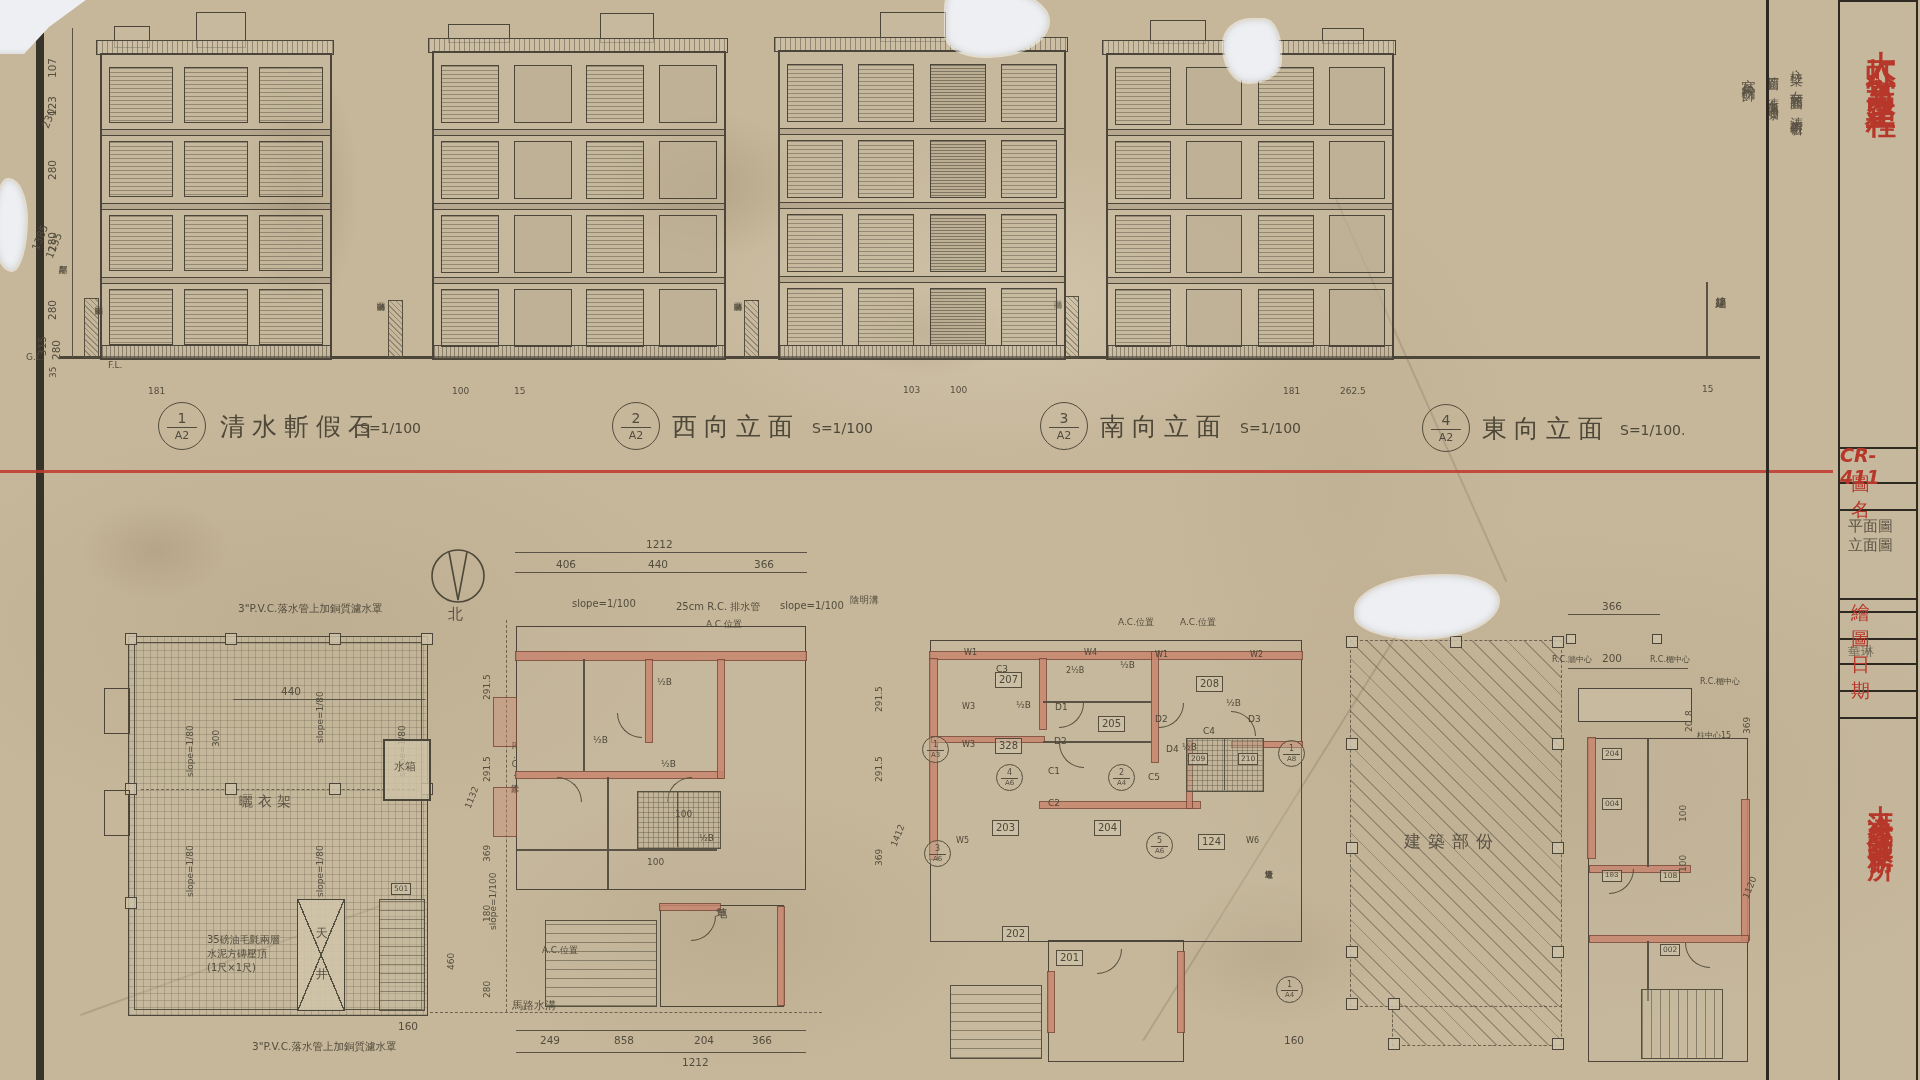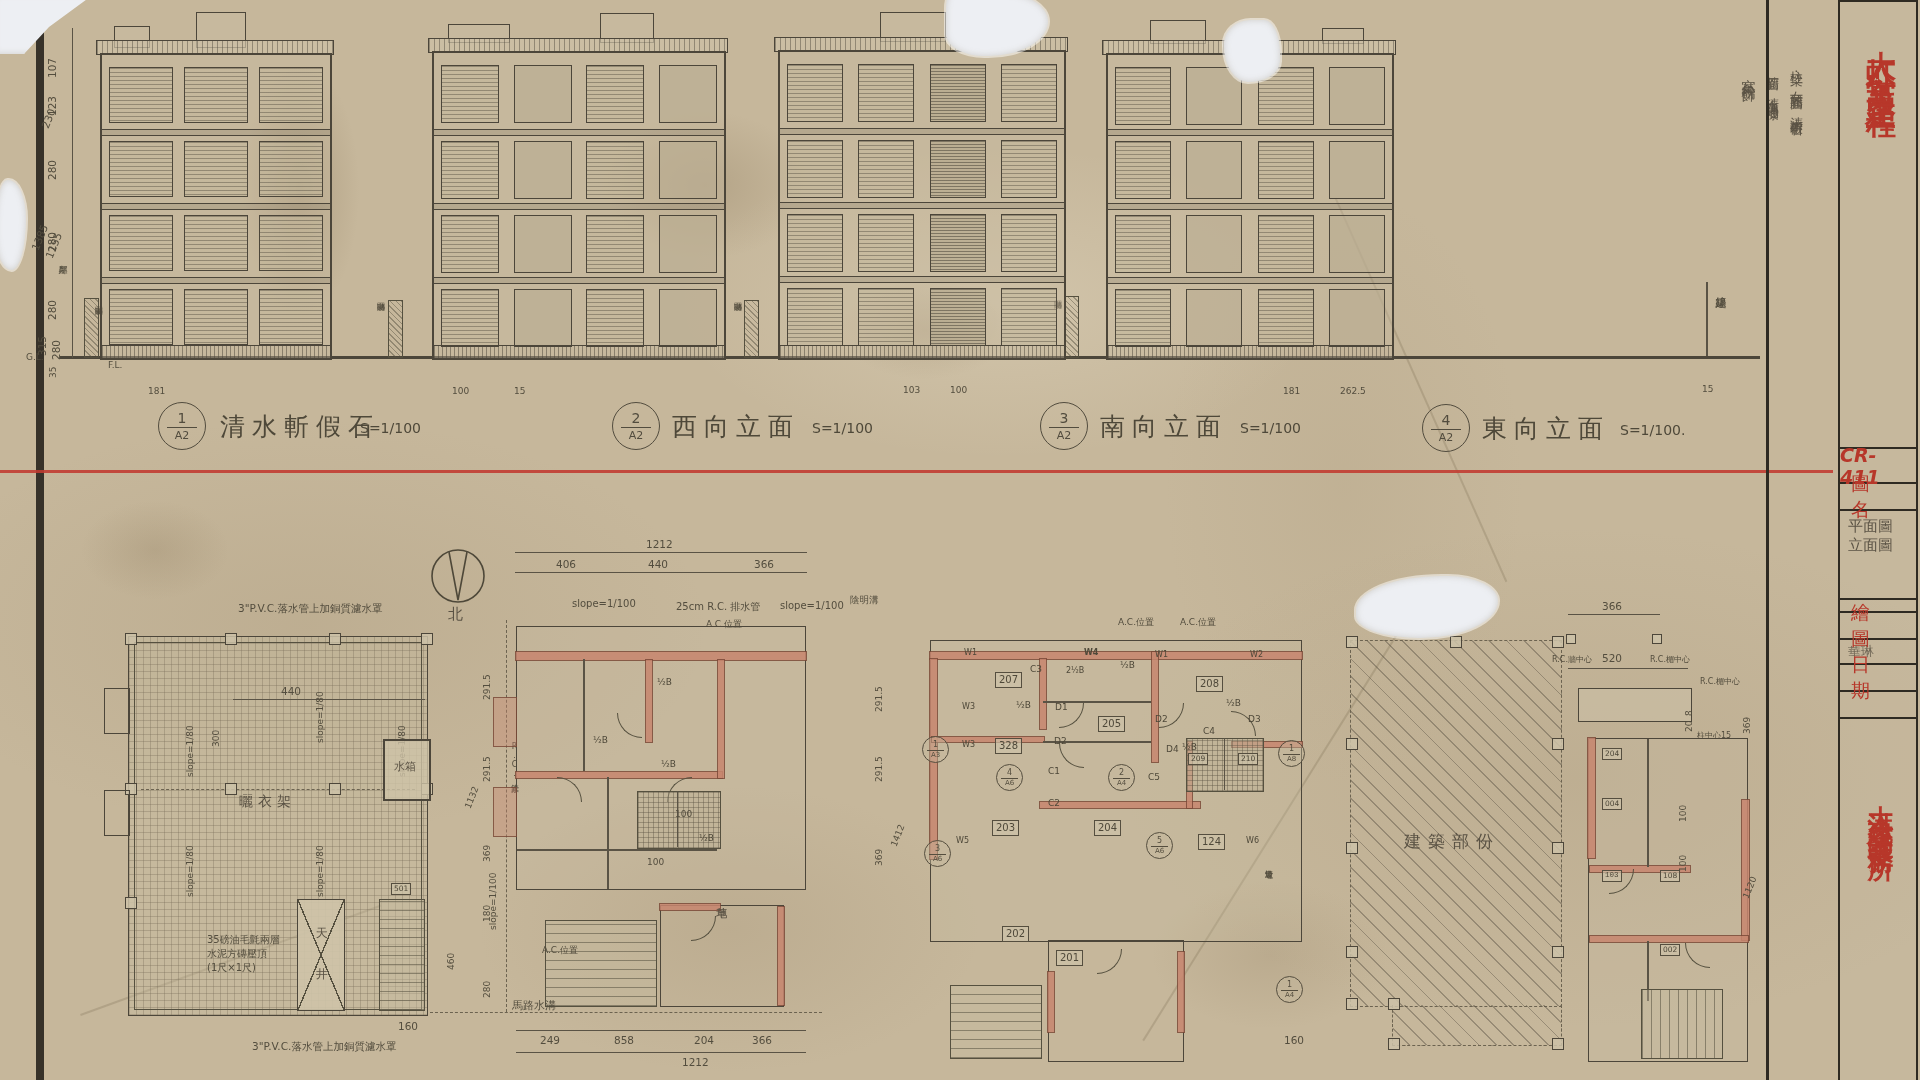--- a/index.html
+++ b/index.html
@@ -458,29 +458,29 @@
     <div class="rtag" style="left:1196px;top:676px;">208</div>
     <div class="rtag" style="left:992px;top:820px;">203</div>
     <div class="rtag" style="left:1094px;top:820px;">204</div>
     <div class="rtag" style="left:1198px;top:834px;">124</div>
     <div class="rtagS" style="left:1188px;top:753px;">209</div>
     <div class="rtagS" style="left:1238px;top:753px;">210</div>
     <div class="rtag" style="left:1056px;top:950px;">201</div>
     <div class="rtag" style="left:1002px;top:926px;">202</div>
 
     <div class="tag" style="left:964px;top:648px;font-size:8px;">W1</div>
-    <div class="tag" style="left:1084px;top:648px;font-size:8px;font-weight:bold;">W4</div>
+    <div class="tag" style="left:1084px;top:648px;font-size:8px;">W4</div>
     <div class="tag" style="left:1155px;top:650px;font-size:8px;">W1</div>
     <div class="tag" style="left:1250px;top:650px;font-size:8px;">W2</div>
     <div class="tag" style="left:962px;top:702px;font-size:8px;">W3</div>
     <div class="tag" style="left:962px;top:740px;font-size:8px;">W3</div>
     <div class="tag" style="left:956px;top:836px;font-size:8px;">W5</div>
     <div class="tag" style="left:1246px;top:836px;font-size:8px;">W6</div>
 
-    <div class="tag" style="left:1030px;top:664px;">C3</div>
+    <div class="tag" style="left:996px;top:664px;">C3</div>
     <div class="tag" style="left:1066px;top:666px;font-size:8px;">2½B</div>
     <div class="tag" style="left:1048px;top:766px;">C1</div>
     <div class="tag" style="left:1203px;top:726px;">C4</div>
     <div class="tag" style="left:1148px;top:772px;">C5</div>
     <div class="tag" style="left:1048px;top:798px;">C2</div>
     <div class="tag" style="left:1055px;top:702px;">D1</div>
     <div class="tag" style="left:1054px;top:736px;">D2</div>
     <div class="tag" style="left:1155px;top:714px;">D2</div>
     <div class="tag" style="left:1166px;top:744px;">D4</div>
     <div class="tag" style="left:1248px;top:714px;">D3</div>
@@ -553,21 +553,21 @@
     <div class="col" style="left:1552px;top:1038px;"></div>
     <div class="t" style="left:1404px;top:832px;font-size:17px;letter-spacing:7px;">建築部份</div>
   </div>
 
   <div>
     <div class="dimline" style="left:1568px;top:614px;width:92px;"></div>
     <div class="dim" style="left:1602px;top:600px;">366</div>
     <div class="colS" style="left:1566px;top:634px;"></div>
     <div class="colS" style="left:1652px;top:634px;"></div>
     <div class="dimS" style="left:1552px;top:654px;font-size:8px;">R.C.牆中心</div>
-    <div class="dim" style="left:1602px;top:652px;">520</div>
+    <div class="dim" style="left:1602px;top:652px;">200</div>
     <div class="dimS" style="left:1650px;top:654px;font-size:8px;">R.C.楣中心</div>
     <div class="dimline" style="left:1568px;top:668px;width:120px;"></div>
     <div class="planbox" style="left:1578px;top:688px;width:112px;height:32px;background:rgba(203,192,166,.6);"></div>
     <div class="dimS" style="left:1700px;top:676px;font-size:8px;">R.C.楣中心</div>
     <div class="dimS rot" style="left:1694px;top:706px;">8</div>
     <div class="dimS rot" style="left:1694px;top:722px;">20</div>
     <div class="dimS" style="left:1697px;top:730px;font-size:8px;">柱中心15</div>
 
     <div class="planbox" style="left:1588px;top:738px;width:158px;height:322px;background:rgba(200,189,162,.25);">
       <div class="wp" style="left:-2px;top:-2px;width:7px;height:120px;"></div>

